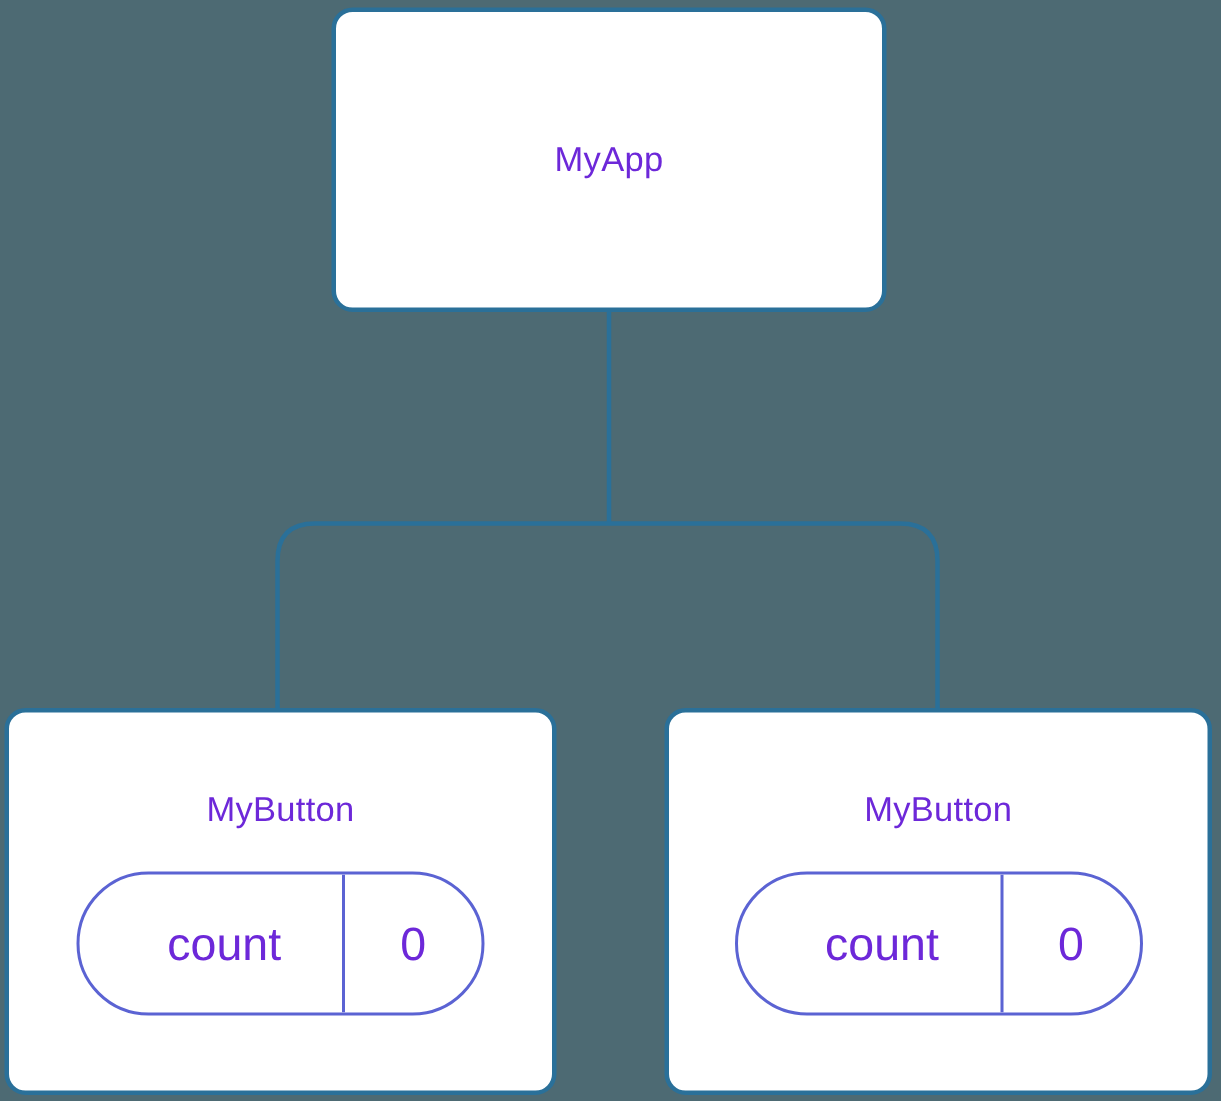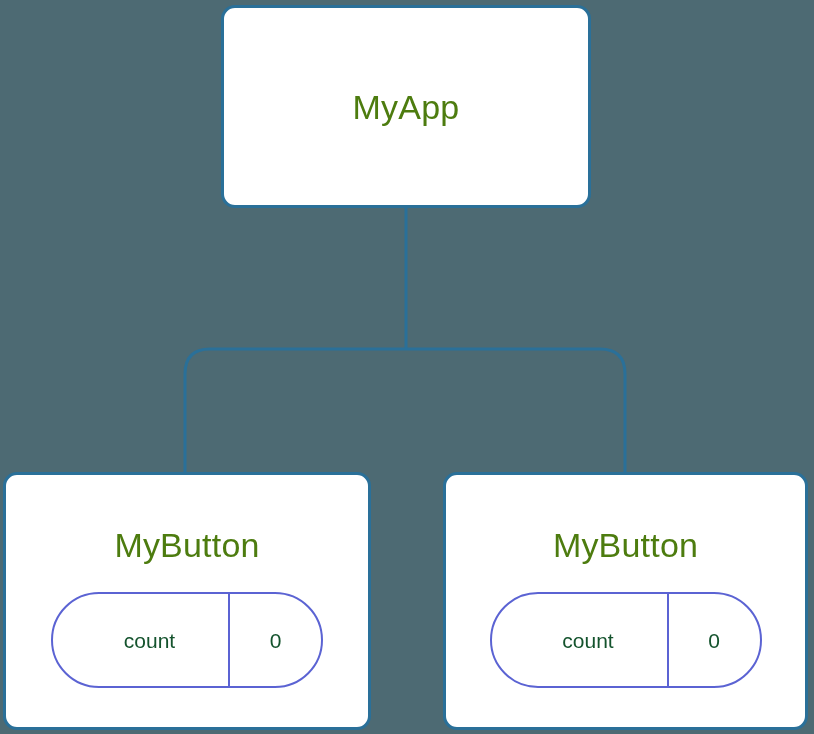--- a/index.html
+++ b/index.html
@@ -38,22 +38,22 @@
     box-sizing: border-box;
     background: #ffffff;
     border: 3px solid #2a7099;
     border-radius: 14px;
     display: flex;
     flex-direction: column;
     align-items: center;
   }
 
   .node-label {
-    color: #4d7c0f;
-    font-size: 34px;
+    color: #6d28d9;
+    font-size: 23px;
     line-height: 1;
     letter-spacing: 0.2px;
     white-space: nowrap;
   }
 
   
   #node-root {
     left: 221px;
     top: 5px;
     width: 370px;
@@ -88,22 +88,22 @@
     border-radius: 48px;
     background: #ffffff;
     display: flex;
     align-items: stretch;
     overflow: hidden;
   }
   .pill-cell {
     display: flex;
     align-items: center;
     justify-content: center;
-    color: #14532d;
-    font-size: 21px;
+    color: #6d28d9;
+    font-size: 31px;
     line-height: 1;
     white-space: nowrap;
   }
   .pill-key {
     width: 175px;
     padding-left: 18px;
     box-sizing: border-box;
   }
   .pill-divider {
     width: 2px;

